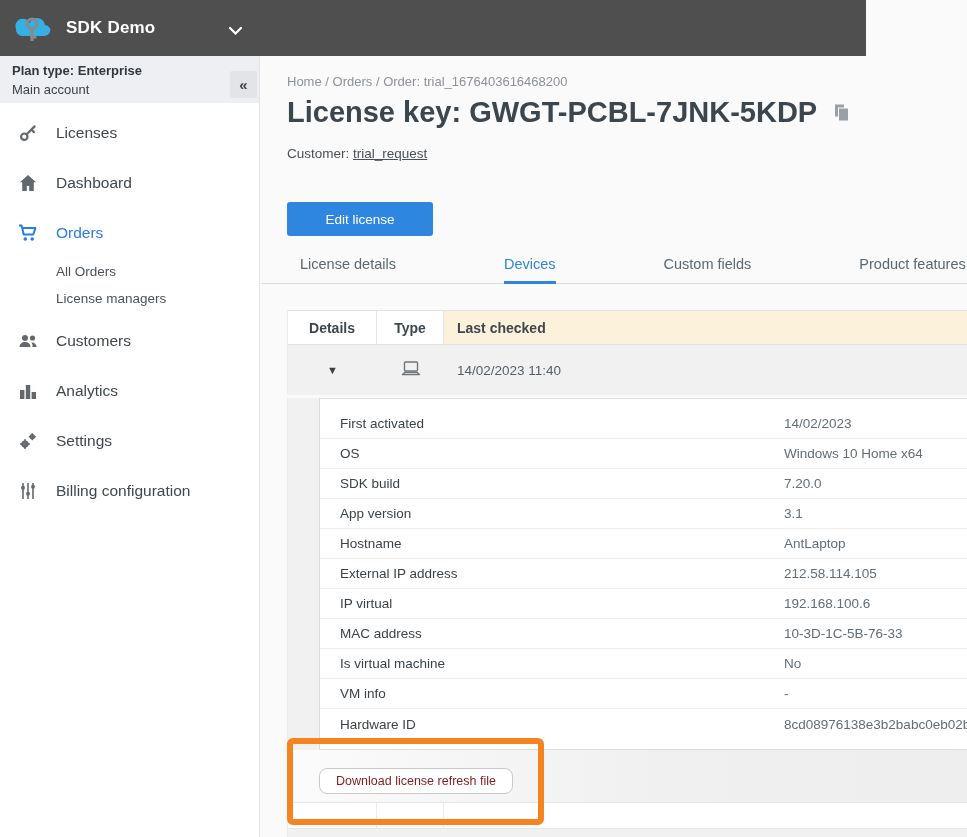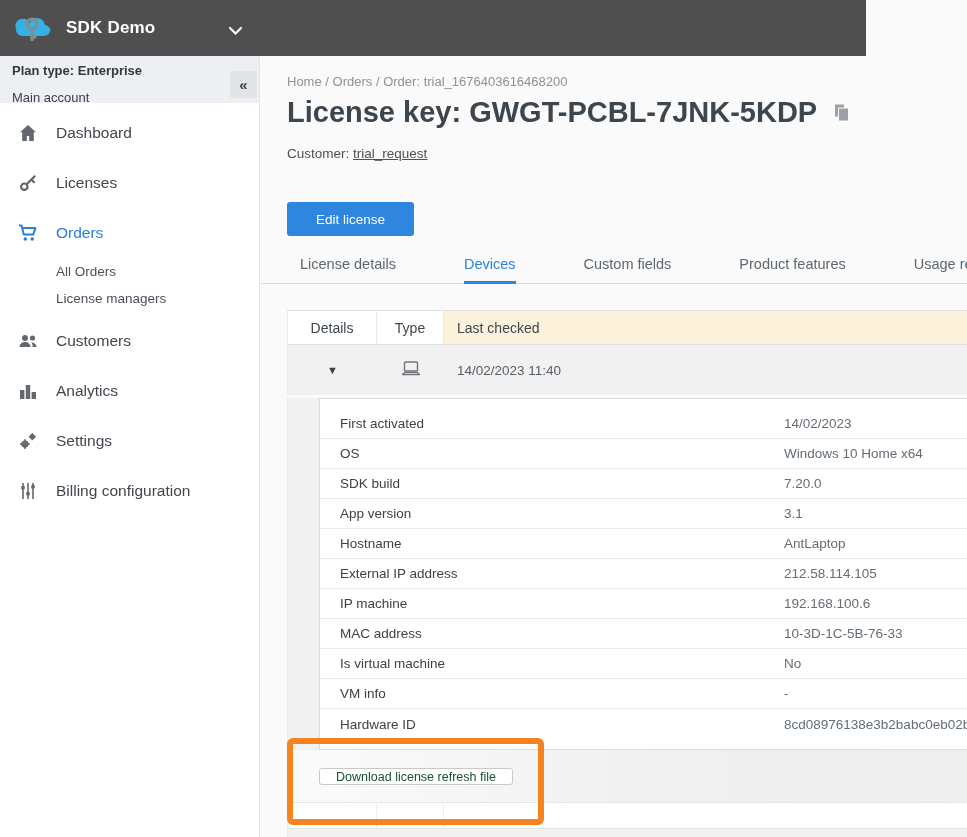--- a/index.html
+++ b/index.html
@@ -18,56 +18,56 @@
   .topbar-chevron { position:absolute; left:228px; top:22px; }
   
   .sidebar {
     position:absolute; left:0; top:56px; width:260px; bottom:0;
     background:#ffffff; border-right:1px solid #e4e4e4; z-index:20;
   }
   .plan-box {
     background:#edeff2; padding:7px 12px 8px 12px; position:relative; height:47px;
   }
   .plan-type { font-size:13px; font-weight:700; color:#33383d; }
-  .account { font-size:13px; color:#3c4248; margin-top:12px; }
+  .account { font-size:13px; color:#3c4248; margin-top:4px; }
   .collapse-btn {
     position:absolute; right:2px; top:15px; width:27px; height:27px;
     background:#e2e4e7; border:none; color:#3f4449; font-size:15px; font-weight:700;
     cursor:pointer; line-height:27px; text-align:center; border-radius:2px;
   }
   .nav { margin-top:5px; }
   .nav-item { height:50px; display:flex; align-items:center; cursor:pointer; }
   .nav-icon { width:22px; margin-left:17px; display:flex; justify-content:center; }
   .nav-label { margin-left:17px; font-size:15.5px; color:#40474e; }
   .nav-item.active .nav-label { color:#2a7de1; }
   .nav-sub { padding:0 0 4px 56px; }
   .nav-sub-item { height:27px; display:flex; align-items:center; font-size:13.5px; color:#4a525a; cursor:pointer; }
   
   .main { position:absolute; left:261px; top:56px; right:0; bottom:0; background:#fafafa; overflow:hidden; }
   .breadcrumb { position:absolute; left:26px; top:18px; font-size:13px; color:#8d9298; white-space:nowrap; }
   .title-row { position:absolute; left:26px; top:40px; display:flex; align-items:center; gap:15px; }
   .page-title { font-size:29px; font-weight:700; color:#3d454d; white-space:nowrap; }
   .customer-line { position:absolute; left:26px; top:90px; font-size:13.5px; color:#4b5157; }
   .customer-line a { color:#4b5157; text-decoration:underline; }
   .edit-btn {
-    position:absolute; left:26px; top:146px; width:127px; height:34px;
+    position:absolute; left:26px; top:146px; width:146px; height:34px;
     background:#2e86de; border:none; border-radius:3px; color:#fff; font-size:13.5px; cursor:pointer;
     font-family:inherit;
   }
   
   .tabs {
     position:absolute; left:0; right:0; top:193px; height:35px;
-    border-bottom:1px solid #dcdcdc; display:flex; padding-left:39px; gap:68px; white-space:nowrap;
+    border-bottom:1px solid #dcdcdc; display:flex; padding-left:39px; gap:108px; white-space:nowrap;
   }
   .tab { font-size:14.5px; color:#5c6770; padding-top:7px; height:35px; cursor:pointer; }
   .tab.active { color:#2b86dc; border-bottom:3px solid #2b86dc; }
   
   .dev-table { position:absolute; left:26px; right:0; top:254px; }
   .thead { display:flex; height:35px; border-top:1px solid #e2e2e2; border-bottom:1px solid #e2e2e2; border-left:1px solid #ececec; }
-  .th { font-size:14px; font-weight:400; color:#3e464e; display:flex; align-items:center; background:#fff;text-align:center; }
+  .th { font-size:14px; font-weight:700; color:#3e464e; display:flex; align-items:center; background:#fff;text-align:center; }
   .th.c1 { width:89px; justify-content:center; border-right:1px solid #e7e7e7; }
   .th.c2 { width:67px; justify-content:center; border-right:1px solid #e7e7e7; }
   .th.c3 { flex:1; background:#fcf2db; padding-left:13px; }
   .trow { display:flex; height:50px; background:#f1f1f2; border-left:1px solid #ececec; }
   .td { display:flex; align-items:center; }
   .td.c1 { width:89px; justify-content:center; }
   .td.c2 { width:67px; justify-content:center; }
   .td.c3 { flex:1; padding-left:13px; font-size:13.5px; color:#555f68; }
   .tri { font-size:11px; color:#3a3f44; cursor:pointer; }
   
@@ -78,22 +78,22 @@
   }
   .prow { height:30px; position:relative; border-bottom:1px solid #ececec; display:flex; align-items:center; }
   .prow:last-child { border-bottom:none; }
   .plabel { margin-left:20px; font-size:13.5px; color:#3b4248; }
   .pvalue { position:absolute; left:464px; font-size:13.5px; color:#636d76; white-space:nowrap; }
   .footer-strip {
     height:52px; background:linear-gradient(to right,#fbfbfb 0%,#f0f0f0 55%,#eeeeee 100%);
     margin-left:-31px; padding-left:31px;
   }
   .download-btn {
-    margin-top:18px; width:194px; height:17px; background:#fff; border:1px solid #c9c9c9;
-    border-radius:3px; font-size:12.5px; color:#14532d; cursor:pointer; font-family:inherit;
+    margin-top:18px; width:194px; height:26px; background:#fff; border:1px solid #c9c9c9;
+    border-radius:8px; font-size:12.5px; color:#7f1d1d; cursor:pointer; font-family:inherit;
   }
   .brow { display:flex; height:27px; background:#fff; border-top:1px solid #e6e6e6; border-bottom:1px solid #e6e6e6; border-left:1px solid #ececec; }
   .brow .bc1 { width:89px; border-right:1px solid #ededed; }
   .brow .bc2 { width:67px; border-right:1px solid #ededed; }
   .brow .bc3 { flex:1; }
   .brow2 { height:14px; background:#f1f1f2; border-left:1px solid #ececec; }
   
   .annotation {
     position:absolute; left:26px; top:682px; width:257px; height:87px;
     border:6px solid #F5831F; border-radius:6px; z-index:40; pointer-events:none;
@@ -123,35 +123,35 @@
 <aside class="sidebar">
   <div class="plan-box">
     <div class="plan-type">Plan type: Enterprise</div>
     <div class="account">Main account</div>
     <button class="collapse-btn">«</button>
   </div>
   <nav class="nav">
     <div class="nav-item">
       <span class="nav-icon">
         <svg width="20" height="20" viewBox="0 0 20 20">
-            <path d="M10 2 2 9.2h2.2V18h4.6v-5h2.4v5h4.6V9.2H18z" fill="#63686e"></path>
-          </svg>
-      </span>
-      <span class="nav-label">Dashboard</span>
-    </div>
-    <div class="nav-item">
-      <span class="nav-icon">
-        <svg width="20" height="20" viewBox="0 0 20 20">
             <g stroke="#63686e" stroke-width="2.2" fill="none" stroke-linecap="round">
               <circle cx="6.3" cy="13.7" r="3.2"></circle>
               <path d="M8.7 11.3 16.6 3.4 M13.4 6.6l2.6 2.6"></path>
             </g>
           </svg>
       </span>
       <span class="nav-label">Licenses</span>
+    </div>
+    <div class="nav-item">
+      <span class="nav-icon">
+        <svg width="20" height="20" viewBox="0 0 20 20">
+            <path d="M10 2 2 9.2h2.2V18h4.6v-5h2.4v5h4.6V9.2H18z" fill="#63686e"></path>
+          </svg>
+      </span>
+      <span class="nav-label">Dashboard</span>
     </div>
     <div class="nav-item active">
       <span class="nav-icon">
         <svg width="21" height="20" viewBox="0 0 21 20">
             <path d="M1 2.5h2.6l2.1 9h9.6l2.1-6.4H5" fill="none" stroke="#2a7de1" stroke-width="2" stroke-linejoin="round"></path>
             <circle cx="7.3" cy="16" r="1.8" fill="#2a7de1"></circle>
             <circle cx="14.2" cy="16" r="1.8" fill="#2a7de1"></circle>
           </svg>
       </span>
       <span class="nav-label">Orders</span>
@@ -296,21 +296,21 @@
           </div>
         <div class="prow">
             <span class="plabel">Hostname</span>
             <span class="pvalue">AntLaptop</span>
           </div>
         <div class="prow">
             <span class="plabel">External IP address</span>
             <span class="pvalue">212.58.114.105</span>
           </div>
         <div class="prow">
-            <span class="plabel">IP machine</span>
+            <span class="plabel">IP virtual</span>
             <span class="pvalue">192.168.100.6</span>
           </div>
         <div class="prow">
             <span class="plabel">MAC address</span>
             <span class="pvalue">10-3D-1C-5B-76-33</span>
           </div>
         <div class="prow">
             <span class="plabel">Is virtual machine</span>
             <span class="pvalue">No</span>
           </div>

